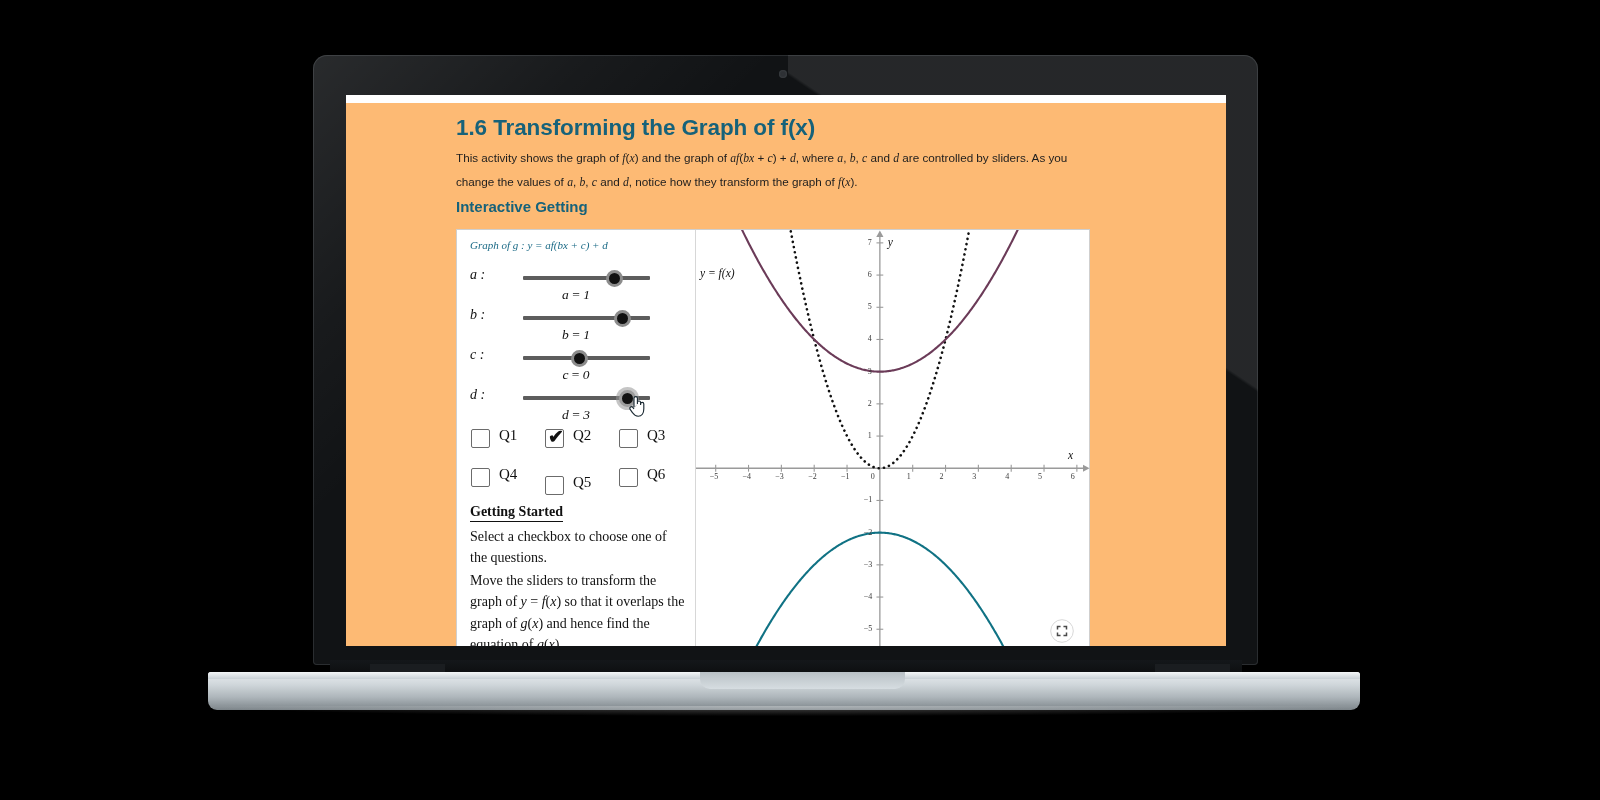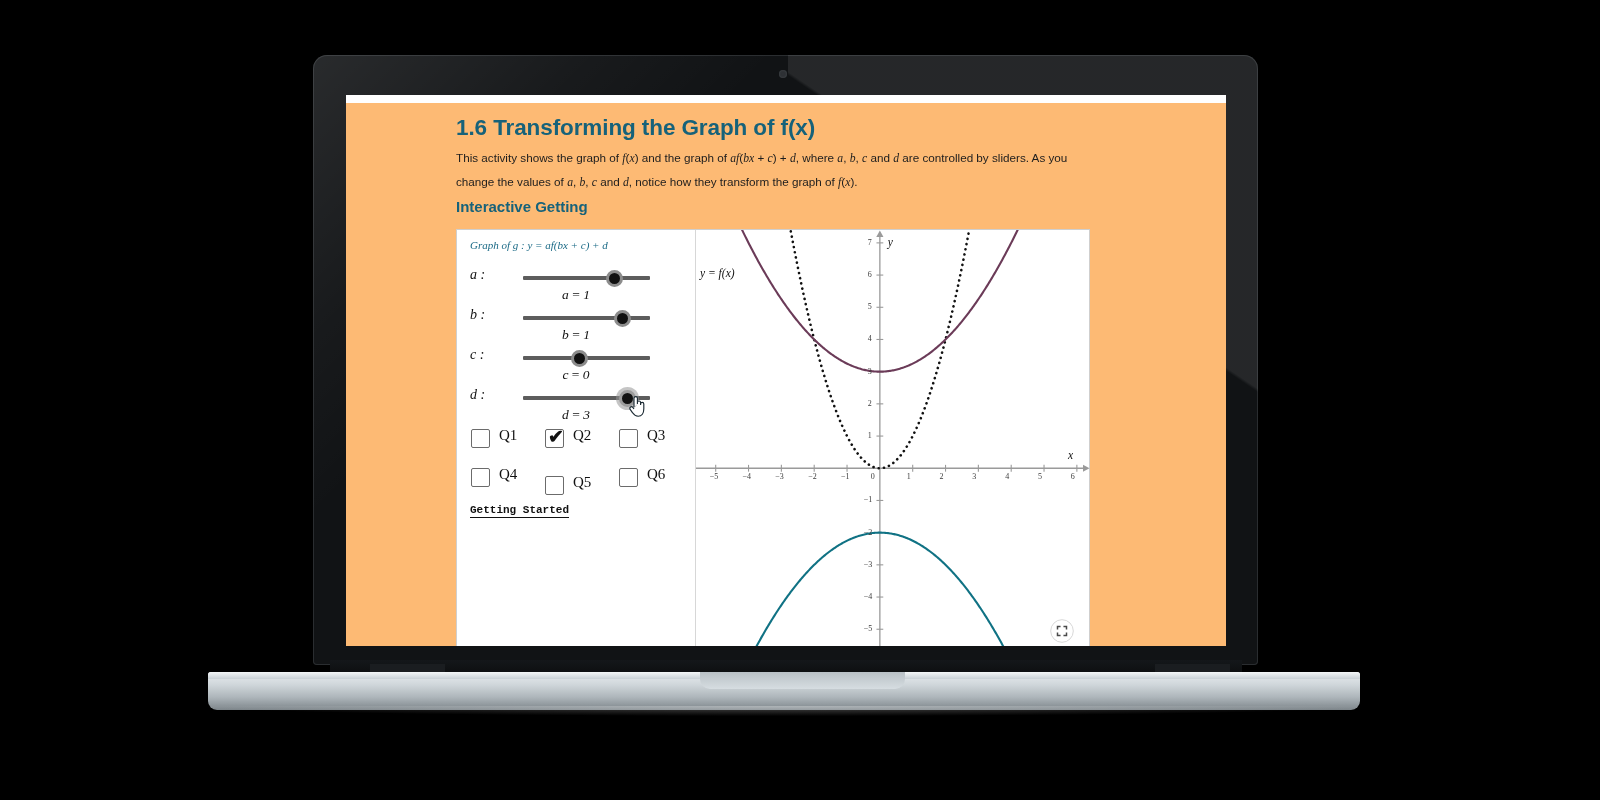--- a/index.html
+++ b/index.html
@@ -137,21 +137,21 @@
     position:absolute; left:2px; top:-3px;
     font-size:19px; line-height:19px; color:#111; font-weight:bold;
   }
   .cb-text {
     position:absolute; left:28px; top:1px;
     font-family:"Liberation Serif", serif; font-size:15px; color:#111;
   }
 
   #getting-started-heading {
     position:absolute; left:13px; top:274px;
-    font-family:Liberation Mono, monospace; font-weight:bold; font-size:11px; color:#111;
+    font-family:Liberation Serif, serif; font-weight:bold; font-size:14px; color:#111;
     border-bottom:1.2px solid #111; padding-bottom:1px;text-align:center;
   }
   .gs-para {
     position:absolute; left:13px; width:216px;
     font-family:"Liberation Serif", serif; font-size:14px; color:#111; line-height:1.52;
   }
   #gs-para-1 { top:296px; }
   #gs-para-2 { top:340px; }
 
   
@@ -248,20 +248,22 @@
                 <div class="cb-box"></div>
                 <div class="cb-text">Q5</div>
               </div>
               <div class="cb-cell" style="left: 148px; top: 39px;">
                 <div class="cb-box"></div>
                 <div class="cb-text">Q6</div>
               </div>
             </div>
 
           <div id="getting-started-heading">Getting Started</div>
+          <div class="gs-para" id="gs-para-1">Select a checkbox to choose one of the questions.</div>
+          <div class="gs-para" id="gs-para-2">Move the sliders to transform the graph of <i class="mi">y</i> = <i class="mi">f</i>(<i class="mi">x</i>) so that it overlaps the graph of <i class="mi">g</i>(<i class="mi">x</i>) and hence find the equation of <i class="mi">g</i>(<i class="mi">x</i>).</div>
         </div>
 
         <div id="plot-area">
           <svg id="plot-svg" width="394" height="425">
               <line x1="0" y1="238.25757575757575" x2="388" y2="238.25757575757575" stroke="#9a9a9a" stroke-width="1.3"></line>
               <line x1="183.86666666666665" y1="425" x2="183.86666666666665" y2="6" stroke="#9a9a9a" stroke-width="1.3"></line>
               <polygon points="387,234.65757575757576 393.5,238.25757575757575 387,241.85757575757575" fill="#9a9a9a"></polygon>
               <polygon points="180.26666666666665,7 183.86666666666665,0.5 187.46666666666664,7" fill="#9a9a9a"></polygon>
               <line x1="19.69999999999999" y1="234.85757575757575" x2="19.69999999999999" y2="241.65757575757576" stroke="#9a9a9a" stroke-width="1.1"></line>
               <line x1="52.533333333333324" y1="234.85757575757575" x2="52.533333333333324" y2="241.65757575757576" stroke="#9a9a9a" stroke-width="1.1"></line>

